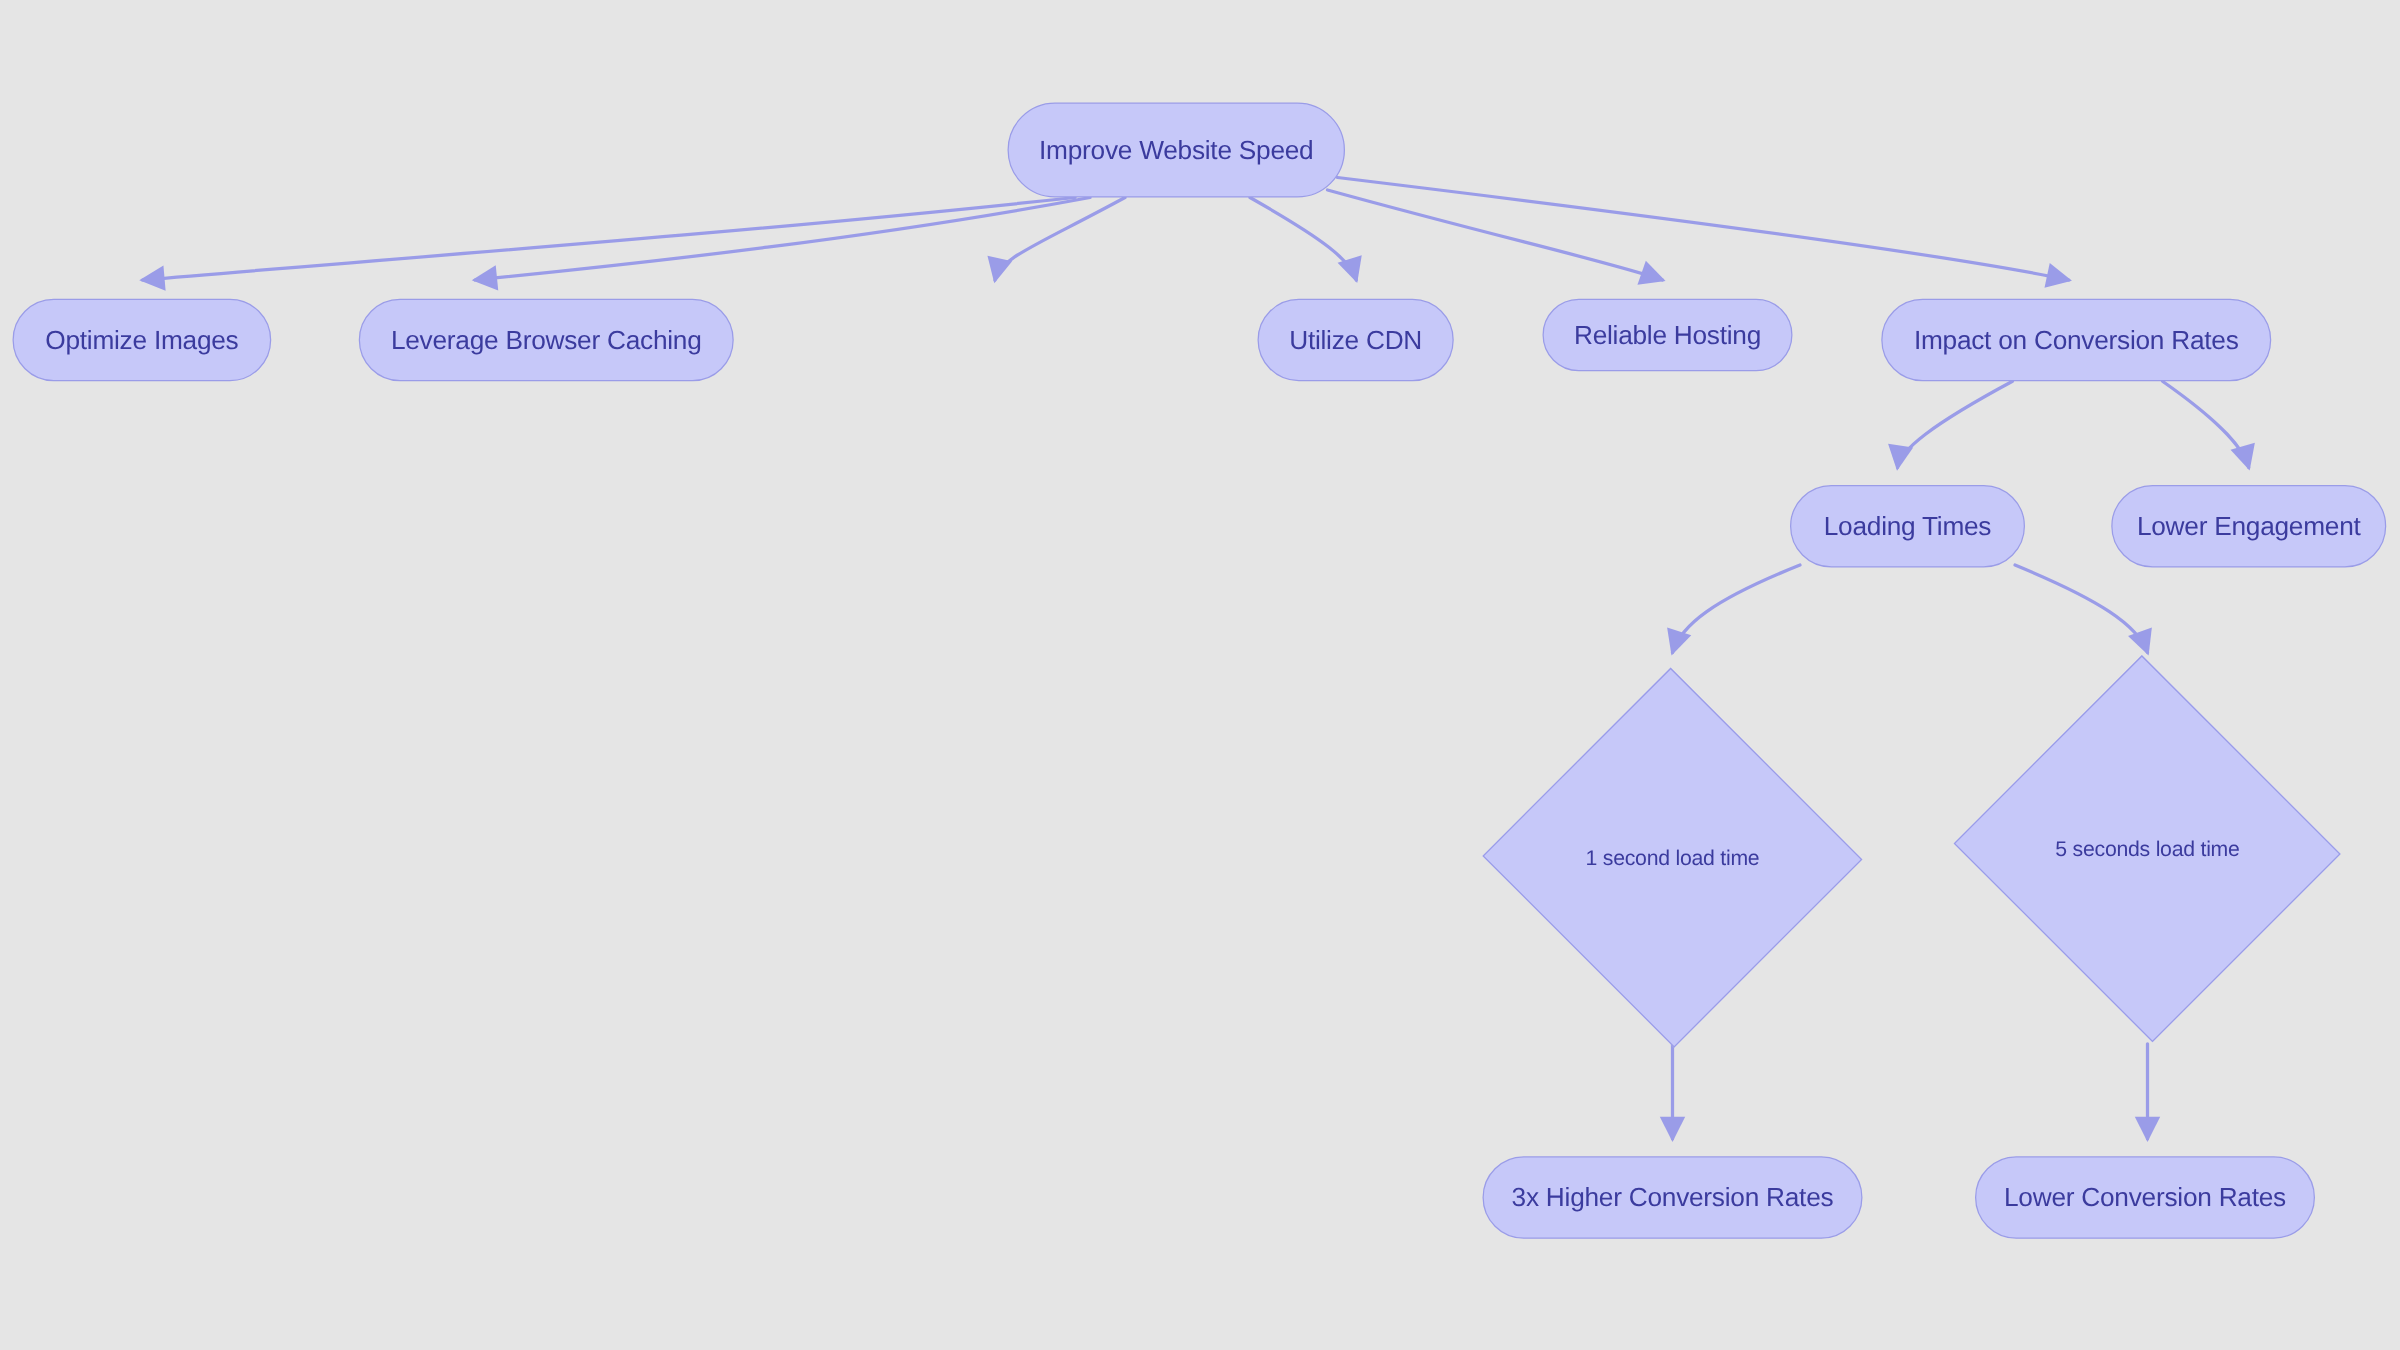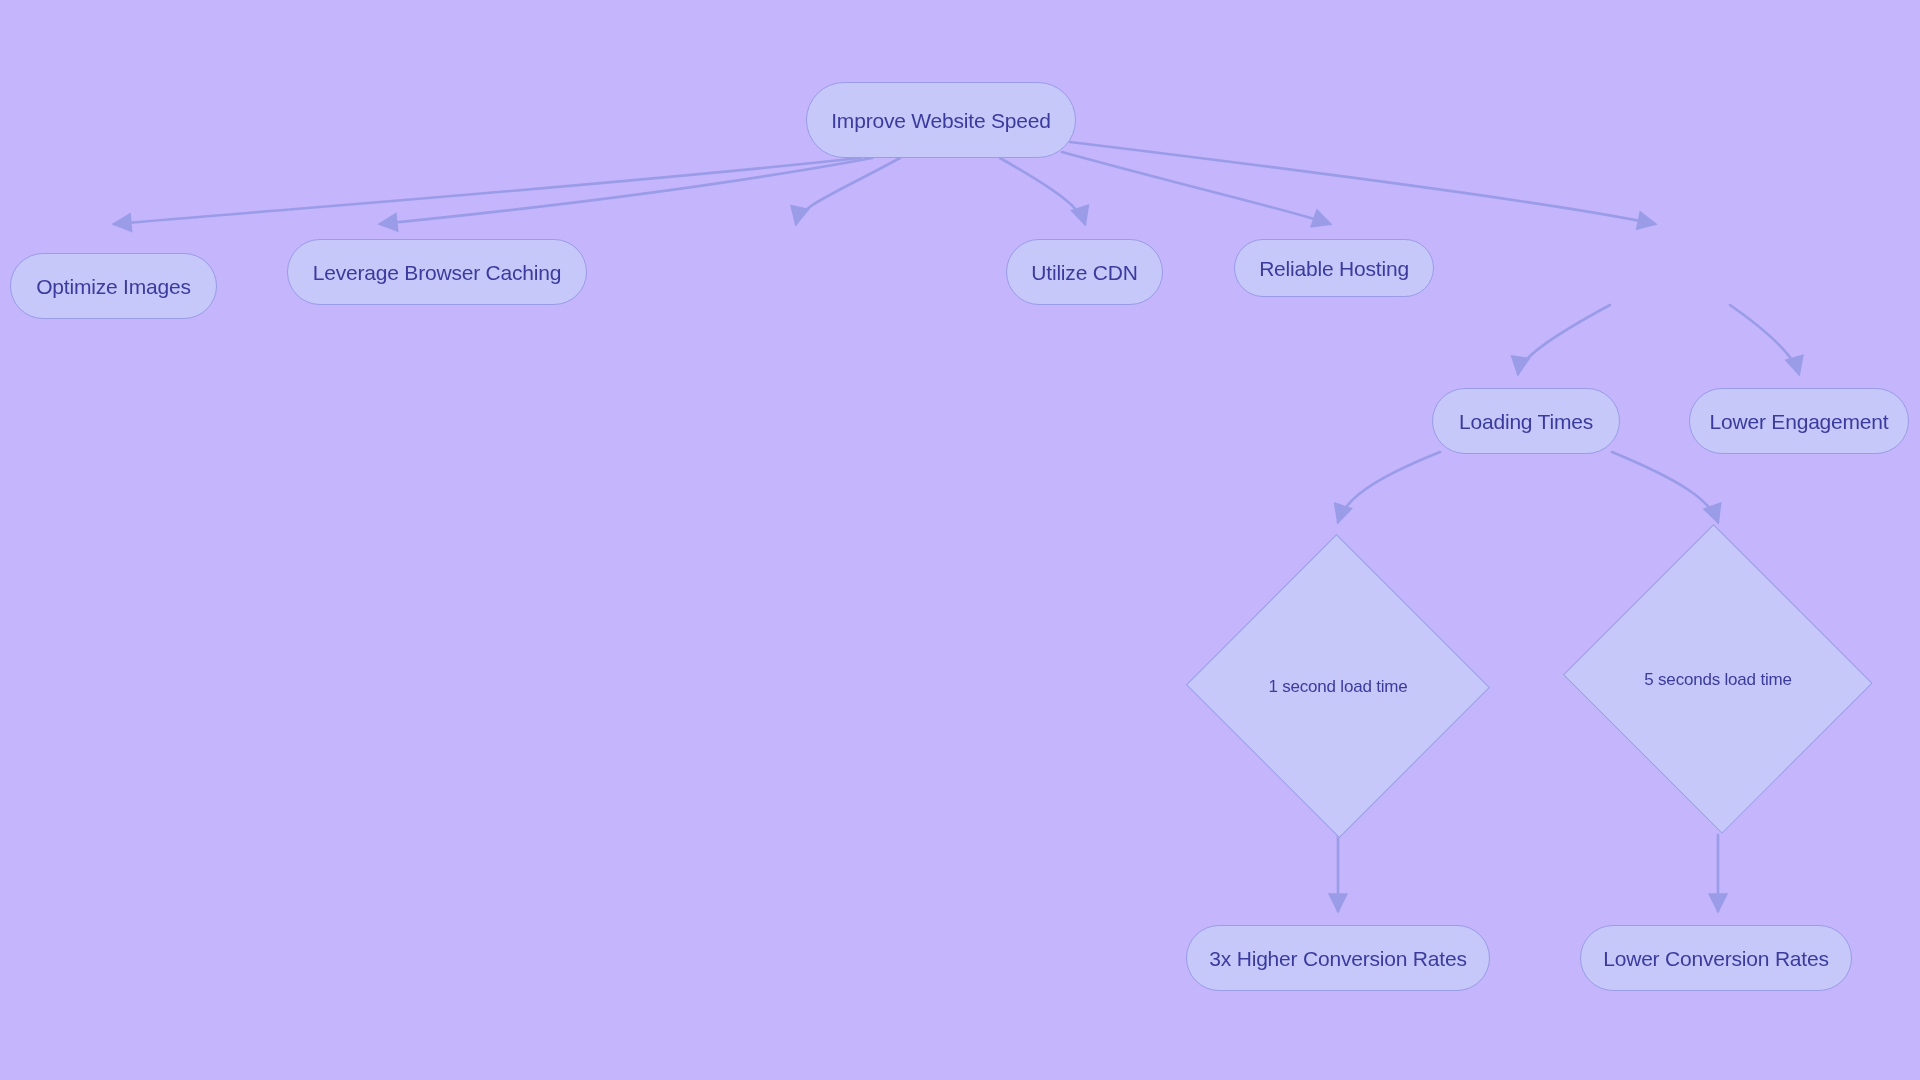--- a/index.html
+++ b/index.html
@@ -10,21 +10,21 @@
   body {
     width: 1920px;
     height: 1080px;
     overflow: hidden;
     font-family: "Liberation Sans", sans-serif;
   }
   #flowchart {
     position: relative;
     width: 1920px;
     height: 1080px;
-    background: #c4b5fd;
+    background: #e5e5e5;
   }
   #edge-layer {
     position: absolute;
     left: 0;
     top: 0;
     width: 1920px;
     height: 1080px;
   }
   .node {
     position: absolute;
@@ -100,37 +100,40 @@
         <path d="M 1612,452 C 1680,480 1710,500 1718,522" marker-end="url(#arrowhead)"></path>
         <path d="M 1338,835 L 1338,911" marker-end="url(#arrowhead)"></path>
         <path d="M 1718,835 L 1718,911" marker-end="url(#arrowhead)"></path>
       </g>
   </svg>
 
   <div class="node rounded" style="left:806px; top:82px; width:270px; height:76px;">
     <span>Improve Website Speed</span>
   </div>
 
-  <div class="node rounded" style="left:10px; top:253px; width:207px; height:66px;">
+  <div class="node rounded" style="left:10px; top:239px; width:207px; height:66px;">
     <span>Optimize Images</span>
   </div>
 
   <div class="node rounded" style="left:287px; top:239px; width:300px; height:66px;justify-content:center;">
     <span>Leverage Browser Caching</span>
   </div>
 
 
   <div class="node rounded" style="left:1006px; top:239px; width:157px; height:66px;">
     <span>Utilize CDN</span>
   </div>
 
   <div class="node rounded" style="left:1234px; top:239px; width:200px; height:58px;align-items:center;">
     <span>Reliable Hosting</span>
   </div>
 
+  <div class="node rounded" style="left:1505px; top:239px; width:312px; height:66px;">
+    <span>Impact on Conversion Rates</span>
+  </div>
 
   <div class="node rounded" style="left:1432px; top:388px; width:188px; height:66px;align-items:center;">
     <span>Loading Times</span>
   </div>
 
   <div class="node rounded" style="left:1689px; top:388px; width:220px; height:66px;">
     <span>Lower Engagement</span>
   </div>
 
   <div class="node-diamond" style="left:1186px; top:537px; width:304px; height:298px;">

